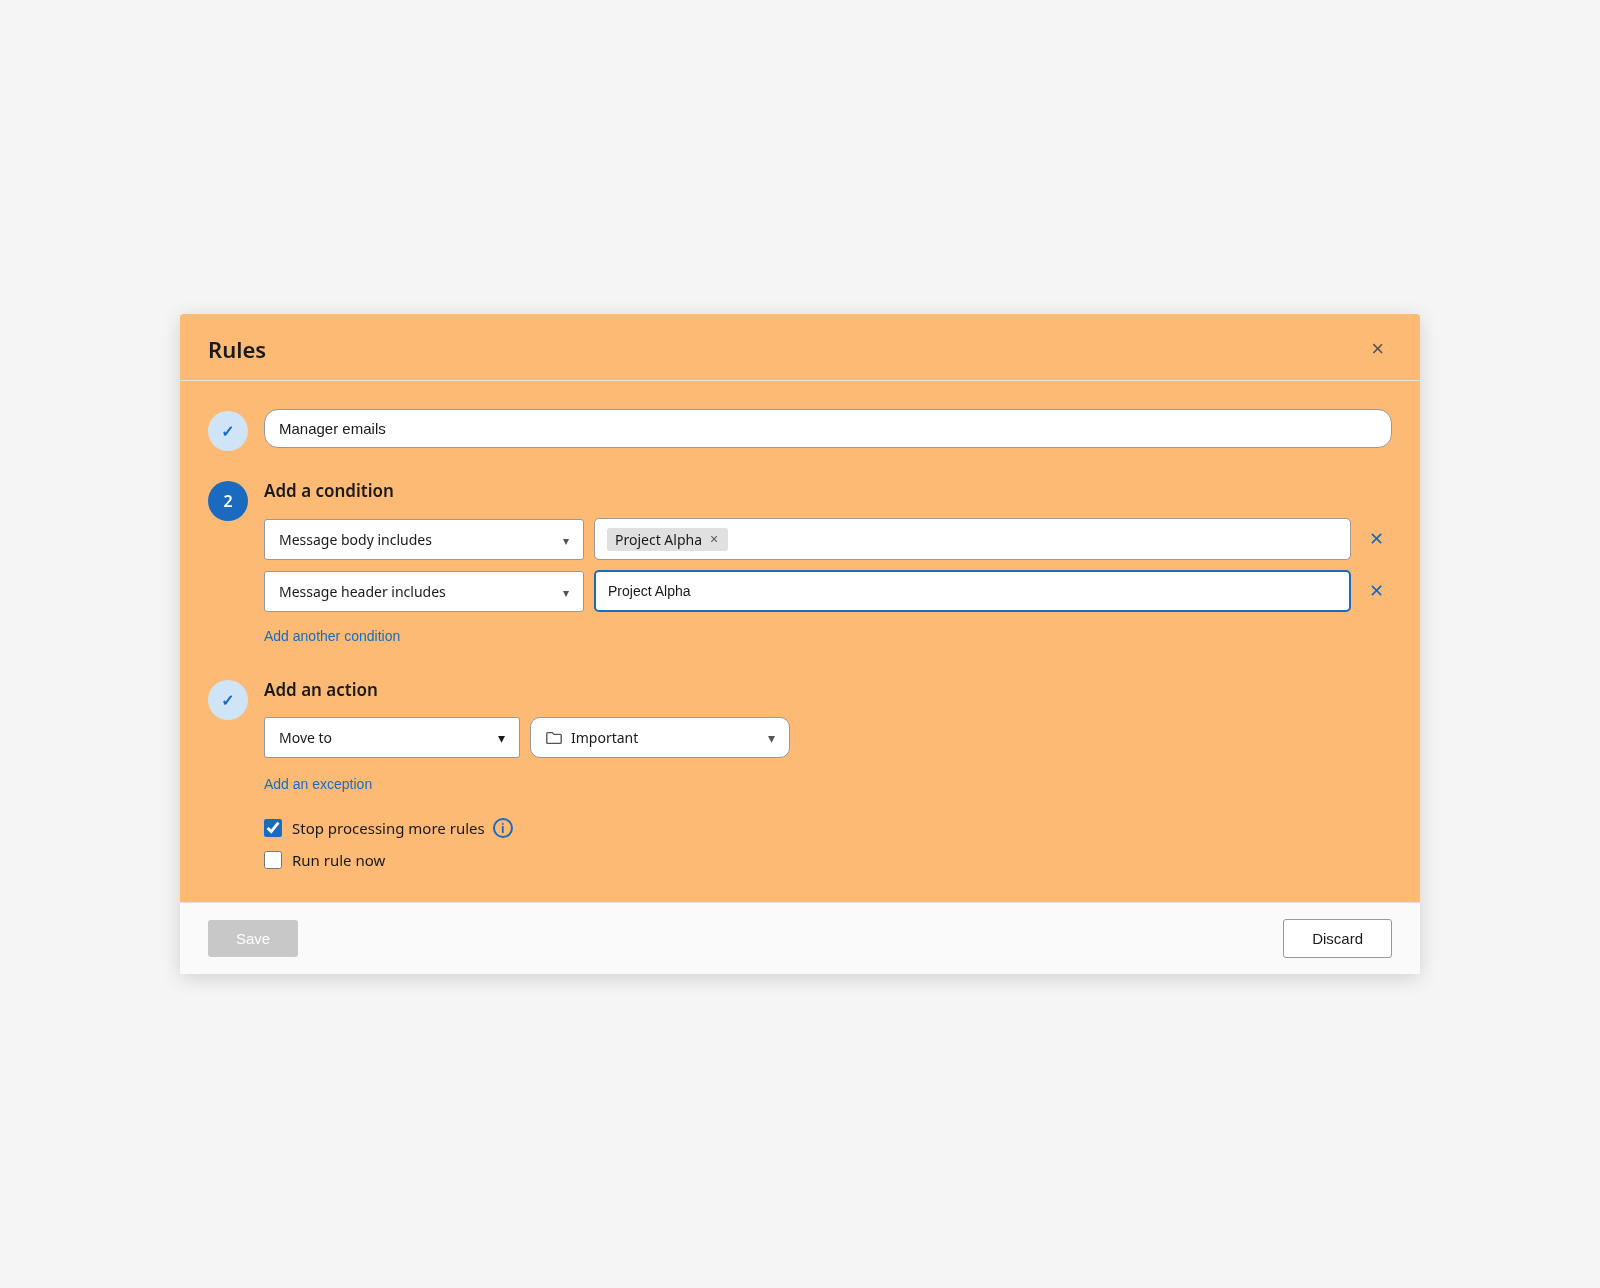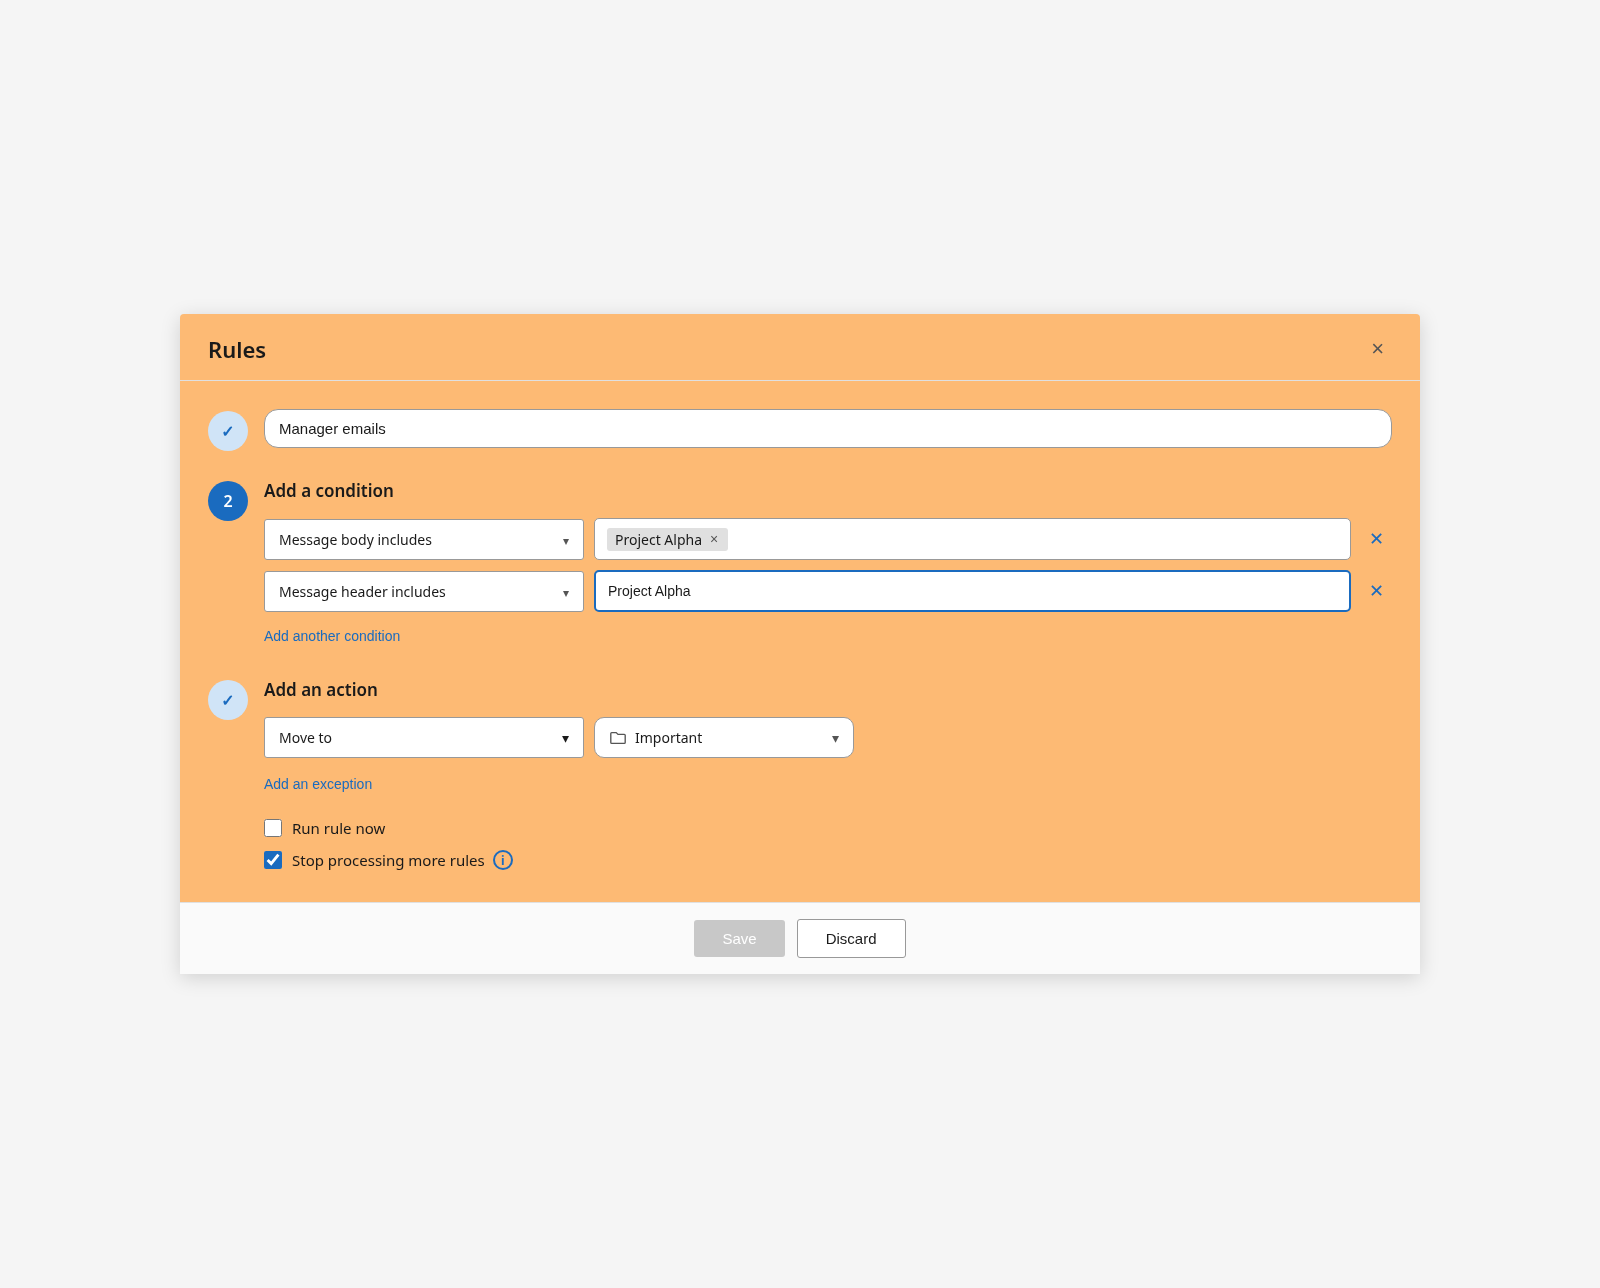--- a/index.html
+++ b/index.html
@@ -199,21 +199,21 @@
       border: 1px solid #999;
       border-radius: 3px;
       padding: 10px 14px;
       font-size: 14px;
       color: #1a1a1a;
       background: #fff;
       cursor: pointer;
       display: flex;
       align-items: center;
       justify-content: space-between;
-      width: 320px;
+      width: 256px;
       flex-shrink: 0;
     }
     .folder-select {
       border: 1px solid #999;
       border-radius: 10px;
       padding: 10px 14px;
       font-size: 14px;
       color: #1a1a1a;
       background: #fff;
       cursor: pointer;
@@ -254,21 +254,21 @@
       margin-left: 8px;
       cursor: pointer;
       flex-shrink: 0;
     }
     
     .dialog-footer {
       border-top: 1px solid #e0e0e0;
       padding: 16px 28px;
       display: flex;
       align-items: center;
-      justify-content: center;
+      justify-content: space-between;
       gap: 12px;
       background: #fafafa;
     }
     .btn-save {
       background: #c8c8c8;
       color: #fff;
       border: none;
       border-radius: 3px;
       padding: 10px 28px;
       font-size: 15px;
@@ -374,27 +374,27 @@
 
 
         <div>
           <button class="add-link">Add an exception</button>
         </div>
       </div>
     </div>
 
     <div style="padding-left: 56px;">
       <div class="checkbox-row">
-        <input type="checkbox" id="run-rule-now" style="">
-        <label for="run-rule-now" class="checkbox-label">Run rule now</label>
-      </div>
-      <div class="checkbox-row">
         <input type="checkbox" id="stop-processing" checked="" style="">
         <label for="stop-processing" class="checkbox-label">Stop processing more rules</label>
         <span class="info-icon">i</span>
+      </div>
+      <div class="checkbox-row">
+        <input type="checkbox" id="run-rule-now" style="">
+        <label for="run-rule-now" class="checkbox-label">Run rule now</label>
       </div>
     </div>
 
   </div>
 
   <div class="dialog-footer">
     <button class="btn-save">Save</button>
     <button class="btn-discard">Discard</button>
   </div>
 

